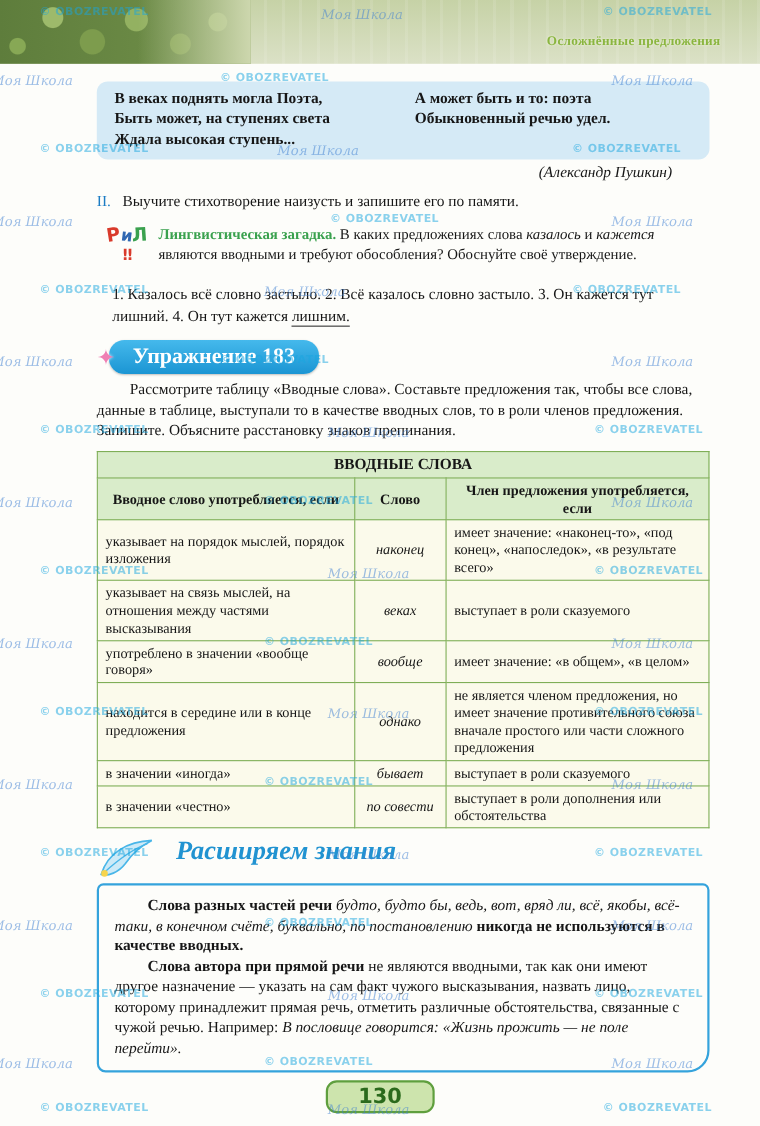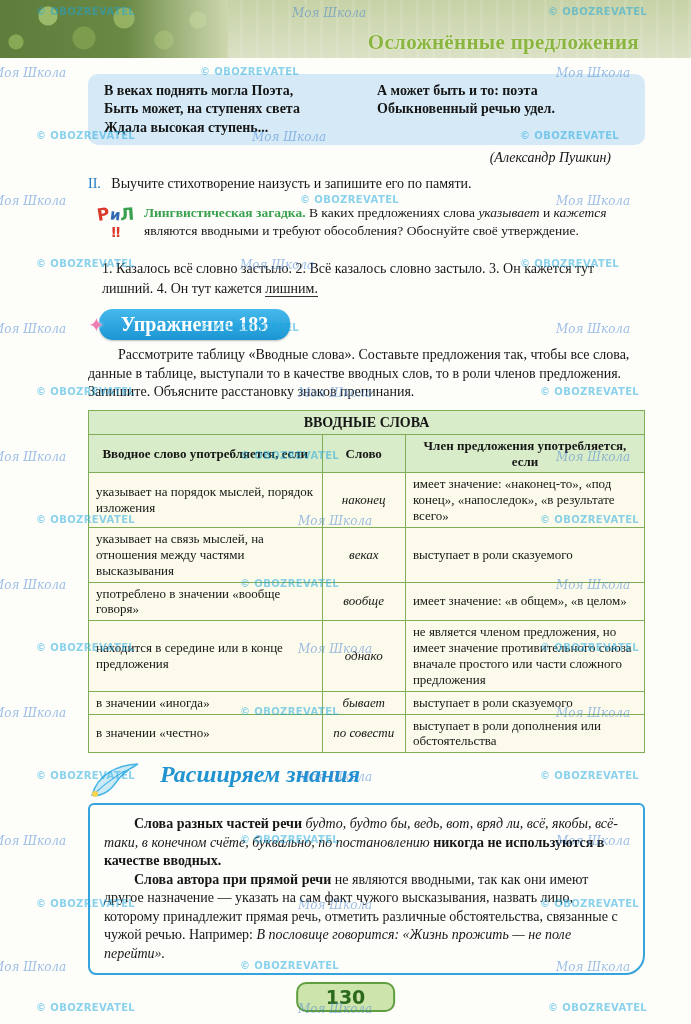--- a/index.html
+++ b/index.html
@@ -15,21 +15,21 @@
   .ornament{position:absolute;left:0;top:0;width:228px;height:58px;
     background:
       radial-gradient(circle at 16px 42px,#87a855 7px,transparent 8px),
       radial-gradient(circle at 48px 16px,#9dba6b 9px,transparent 10px),
       radial-gradient(circle at 84px 38px,#7d9c4d 11px,transparent 12px),
       radial-gradient(circle at 124px 18px,#93b161 10px,transparent 11px),
       radial-gradient(circle at 164px 40px,#86a553 9px,transparent 10px),
       radial-gradient(circle at 198px 20px,#9ab867 8px,transparent 9px),
       linear-gradient(90deg,#5e7d3c,#73924b);}
   .ornament::after{content:"";position:absolute;inset:0;background:linear-gradient(90deg,transparent 55%,#cdd7ae)}
-  .chapter-title{position:absolute;right:52px;top:30px;font-weight:bold;font-size:21px;
+  .chapter-title{position:absolute;right:36px;top:30px;font-weight:bold;font-size:12px;
     color:#8ab53f;text-shadow:0 0 2px #f3f7e4;font-style:normal;letter-spacing:.3px}
 
   .content{position:relative;z-index:1;padding:74px 46px 0 88px}
 
   
   .poem-box{background:#d5eaf6;border-radius:10px;padding:8px 16px;display:flex;
     font-weight:bold;line-height:1.32;font-size:14px}
   .poem-col1{width:52%}
   .poem-col2{width:48%}
   .poem-author{text-align:right;font-style:italic;margin:5px 34px 0 0;font-size:14px}
@@ -122,21 +122,21 @@
     </p>
 
     <div class="riddle">
       <div class="riddle-icon">
         <span class="ri-r">Р</span><span class="ri-i">и</span><span class="ri-l">Л</span>
         <div class="ri-ex">‼</div>
       </div>
       <p class="riddle-text">
         <span class="riddle-label">Лингвистическая загадка.</span>
         <span>В каких предложениях слова</span>
-        <i>указывает</i>
+        <i>казалось</i>
         <span>и</span>
         <i>кажется</i>
         <span>являются вводными и требуют обособления? Обоснуйте своё утверждение.</span>
       </p>
     </div>
 
     <p class="sentences">
       <span>1. Казалось всё словно застыло. 2. Всё казалось словно застыло. 3. Он кажется тут лишний. 4. Он тут кажется</span>
       <span class="u">лишним.</span>
     </p>

